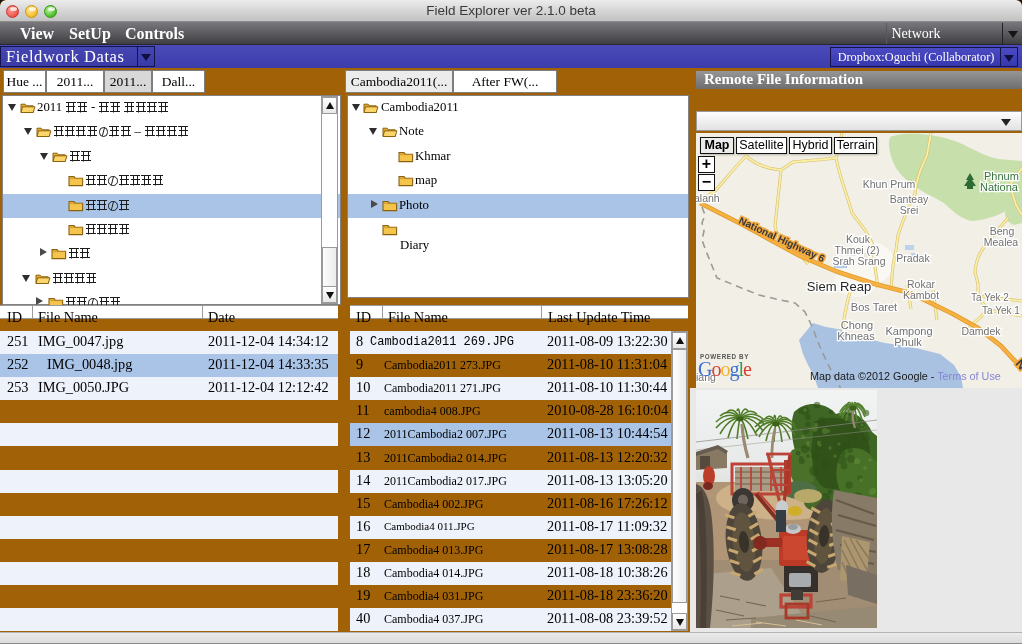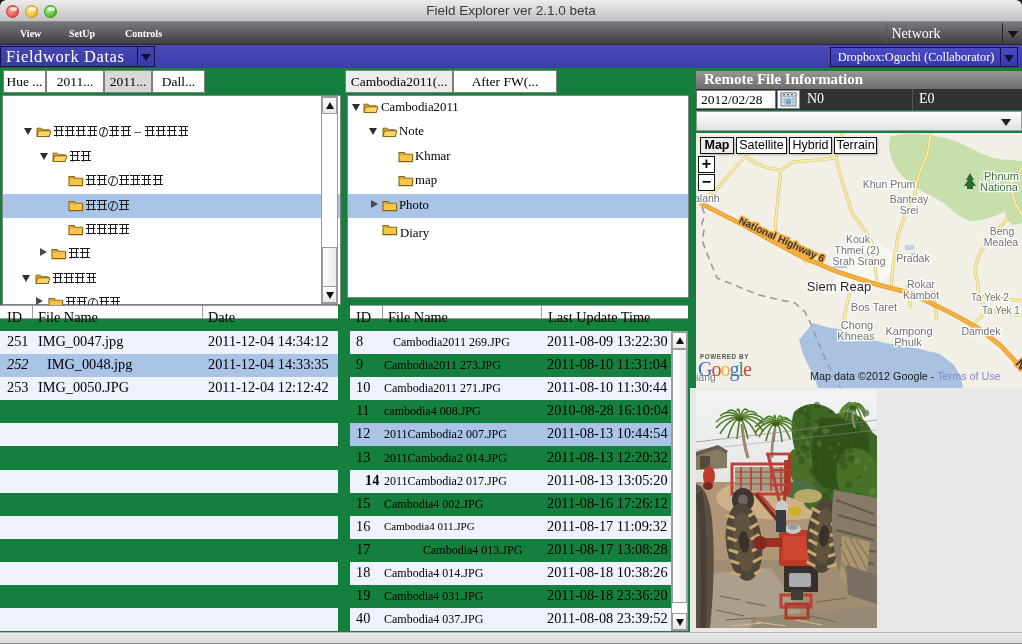--- a/index.html
+++ b/index.html
@@ -1,23 +1,23 @@
 <!DOCTYPE html>
 <html><head><meta charset="utf-8"><style>
 *{margin:0;padding:0;box-sizing:border-box}
 body{width:1022px;height:644px;background:#1a1410;overflow:hidden;font-family:"Liberation Serif",serif}
-#app{position:absolute;left:0;top:0;width:1022px;height:644px;background:#15803d;border-radius:6px 6px 0 0;overflow:hidden}
+#app{position:absolute;left:0;top:0;width:1022px;height:644px;background:#a16207;border-radius:6px 6px 0 0;overflow:hidden}
 .abs{position:absolute}
 
 #title{left:0;top:0;width:1022px;height:22px;background:linear-gradient(#ececec,#d8d8d8 45%,#c2c2c2);border-bottom:1px solid #8c8c8c;border-radius:6px 6px 0 0}
 #title .t{width:100%;text-align:center;font-family:"Liberation Sans",sans-serif;font-size:13.5px;font-weight:normal;color:#3a3a3a;line-height:21px}
 .tl{position:absolute;top:5px;width:13px;height:13px;border-radius:50%}.tl:after{content:"";position:absolute;left:2.5px;top:1px;width:7px;height:4px;border-radius:50%;background:rgba(255,255,255,.75)}
 
 #menu{left:0;top:22px;width:1022px;height:23px;background:linear-gradient(#78787d,#48484c 85%,#3f3f43);border-bottom:1px solid #2a2a2e}
-.mi{position:absolute;top:0;color:#fff;font-size:10px;font-weight:bold;line-height:23px}
+.mi{position:absolute;top:0;color:#fff;font-size:16px;font-weight:bold;line-height:23px}
 
 #blue{left:0;top:45px;width:1022px;height:23px;background:linear-gradient(#4a4ab8,#3c3cac)}
 .dd{position:absolute;border:1px solid #14144a;color:#fff;font-size:15px}
 .ddarrow{position:absolute;right:0;top:0;height:100%;border-left:1px solid #14144a}
 .tri{position:absolute;width:0;height:0;border-left:5px solid transparent;border-right:5px solid transparent}
 
 .tab{position:absolute;top:70px;height:23px;border:1px solid #7e7e7e;background:#fff;font-size:13.5px;text-align:center;line-height:21px;color:#000;white-space:nowrap;overflow:hidden}
 
 .tree{position:absolute;background:#fff;border:1px solid #828282}
 .trow{position:absolute;left:0;width:100%;height:24px}
@@ -88,20 +88,28 @@
   </div>
 
   <div class="tab" style="left:3px;width:43px">Hue ...</div>
   <div class="tab" style="left:46px;width:58px">2011...</div>
   <div class="tab" style="left:104px;width:48px;background:#d8d8d8">2011...</div>
   <div class="tab" style="left:152px;width:53px">Dall...</div>
 
   <div class="tab" style="left:345px;width:108px;background:#ececec">Cambodia2011(...</div>
   <div class="tab" style="left:453px;width:104px">After FW(...</div>
   <div id="ltree" class="tree" style="left:2px;top:95px;width:339px;height:210px">
+      <div class="trow" style="top:0px">
+        <div class="tw twd" style="left:5px;top:8px"></div>
+        <svg class="fold" style="left:17px;top:5px" viewBox="0 0 16 13">
+          <path d="M1 3.2 L1 11.5 L13.2 11.5 L13.2 4.8 L6.4 4.8 L5.2 3.2 Z" fill="#e8ac28" stroke="#8a6210" stroke-width="1"></path>
+          <path d="M2.6 5.8 L14.9 5.8 L13.2 11.5 L1 11.5 Z" fill="#fbd46a" stroke="#8a6210" stroke-width="1"></path>
+        </svg>
+        <span class="tlabel" style="left:34px;top:4px">2011 <span class="k"></span><span class="k"></span> - <span class="k"></span><span class="k"></span> <span class="k"></span><span class="k"></span><span class="k"></span><span class="k"></span></span>
+      </div>
       <div class="trow" style="top:24px">
         <div class="tw twd" style="left:21px;top:8px"></div>
         <svg class="fold" style="left:33px;top:5px" viewBox="0 0 16 13">
           <path d="M1 3.2 L1 11.5 L13.2 11.5 L13.2 4.8 L6.4 4.8 L5.2 3.2 Z" fill="#e8ac28" stroke="#8a6210" stroke-width="1"></path>
           <path d="M2.6 5.8 L14.9 5.8 L13.2 11.5 L1 11.5 Z" fill="#fbd46a" stroke="#8a6210" stroke-width="1"></path>
         </svg>
         <span class="tlabel" style="left:50px;top:4px"><span class="k"></span><span class="k"></span><span class="k"></span><span class="k"></span><span class="kn"></span><span class="k"></span><span class="k"></span> – <span class="k"></span><span class="k"></span><span class="k"></span><span class="k"></span></span>
       </div>
       <div class="trow" style="top:49px">
         <div class="tw twd" style="left:37px;top:8px"></div>
@@ -194,38 +202,38 @@
           <path d="M1 2.6 L6 2.6 L7.4 4.4 L14.6 4.4 L14.6 11.6 L1 11.6 Z" fill="#f4c44c" stroke="#8a6210" stroke-width="1.1"></path>
           <path d="M1 4.6 L14.6 4.6" stroke="#c89428" stroke-width="0.8"></path>
         </svg>
         <span class="tlabel" style="left:51px;top:4px">Photo</span>
       </div>
       <div class="trow" style="top:122px">
         <svg class="fold" style="left:34px;top:5px" viewBox="0 0 16 13">
           <path d="M1 2.6 L6 2.6 L7.4 4.4 L14.6 4.4 L14.6 11.6 L1 11.6 Z" fill="#f4c44c" stroke="#8a6210" stroke-width="1.1"></path>
           <path d="M1 4.6 L14.6 4.6" stroke="#c89428" stroke-width="0.8"></path>
         </svg>
-        <span class="tlabel" style="left:52px;top:8px">Diary</span>
+        <span class="tlabel" style="left:52px;top:20px">Diary</span>
       </div>
     </div>
   <div id="ltbl" class="tbl" style="left:0;top:305px;width:338px;height:327px;overflow:hidden">
       <div class="thead">
         <span style="left:7px">ID</span>
         <span style="left:38px">File Name</span>
         <span style="left:208px">Date</span>
         <div class="vline" style="left:32px"></div>
         <div class="vline" style="left:202px"></div>
       </div>
       <div class="row stripe" style="top:26.0px">
         <span style="left:7px;">251</span>
         <span style="left:38px;">IMG_0047.jpg</span>
         <span style="left:208px;">2011-12-04 14:34:12</span>
       </div>
       <div class="row rowsel" style="top:49.1px">
-        <span style="left:7px;font-style:italic;">252</span>
+        <span style="left:7px;">252</span>
         <span style="left:47px;">IMG_0048.jpg</span>
         <span style="left:208px;">2011-12-04 14:33:35</span>
       </div>
       <div class="row stripe" style="top:72.2px">
         <span style="left:7px;">253</span>
         <span style="left:38px;">IMG_0050.JPG</span>
         <span style="left:208px;">2011-12-04 12:12:42</span>
       </div>
       <div class="row " style="top:95.3px"></div>
       <div class="row stripe" style="top:118.4px"></div>
@@ -241,21 +249,21 @@
   <div id="mtbl" class="tbl" style="left:350px;top:305px;width:338px;height:326px;overflow:hidden">
       <div class="thead">
         <span style="left:6px">ID</span>
         <span style="left:38px">File Name</span>
         <span style="left:198px">Last Update Time</span>
         <div class="vline" style="left:32px"></div>
         <div class="vline" style="left:191px"></div>
       </div>
       <div class="row stripe" style="top:26.0px">
         <span style="left:6px;">8</span>
-        <span style="left:43px;font-size:12px;top:4px;">Cambodia2011 269.JPG</span>
+        <span style="left:20px;font-size:12px;top:4px;font-family:Liberation Mono, monospace;">Cambodia2011 269.JPG</span>
         <span style="left:197px;">2011-08-09 13:22:30</span>
       </div>
       <div class="row " style="top:49.1px">
         <span style="left:6px;">9</span>
         <span style="left:34px;font-size:12px;top:4px;">Cambodia2011 273.JPG</span>
         <span style="left:197px;">2011-08-10 11:31:04</span>
       </div>
       <div class="row stripe" style="top:72.2px">
         <span style="left:6px;">10</span>
         <span style="left:34px;font-size:12px;top:4px;">Cambodia2011 271.JPG</span>
@@ -270,71 +278,57 @@
         <span style="left:6px;">12</span>
         <span style="left:34px;font-size:12px;top:4px;">2011Cambodia2 007.JPG</span>
         <span style="left:197px;">2011-08-13 10:44:54</span>
       </div>
       <div class="row " style="top:141.5px">
         <span style="left:6px;">13</span>
         <span style="left:34px;font-size:12px;top:4px;">2011Cambodia2 014.JPG</span>
         <span style="left:197px;">2011-08-13 12:20:32</span>
       </div>
       <div class="row stripe" style="top:164.6px">
-        <span style="left:15px;font-weight:bold;">14</span>
+        <span style="left:6px;">14</span>
         <span style="left:34px;font-size:12px;top:4px;">2011Cambodia2 017.JPG</span>
         <span style="left:197px;">2011-08-13 13:05:20</span>
       </div>
       <div class="row " style="top:187.7px">
         <span style="left:6px;">15</span>
         <span style="left:34px;font-size:12px;top:4px;">Cambodia4 002.JPG</span>
         <span style="left:197px;">2011-08-16 17:26:12</span>
       </div>
       <div class="row stripe" style="top:210.8px">
         <span style="left:6px;">16</span>
         <span style="left:34px;font-size:11px;top:4px;">Cambodia4 011.JPG</span>
         <span style="left:197px;">2011-08-17 11:09:32</span>
       </div>
       <div class="row " style="top:233.9px">
         <span style="left:6px;">17</span>
-        <span style="left:34px;font-size:12px;top:4px;margin-left:39px;">Cambodia4 013.JPG</span>
+        <span style="left:34px;font-size:12px;top:4px;">Cambodia4 013.JPG</span>
         <span style="left:197px;">2011-08-17 13:08:28</span>
       </div>
       <div class="row stripe" style="top:257.0px">
         <span style="left:6px;">18</span>
         <span style="left:34px;font-size:12px;top:4px;">Cambodia4 014.JPG</span>
         <span style="left:197px;">2011-08-18 10:38:26</span>
       </div>
       <div class="row " style="top:280.1px">
         <span style="left:6px;">19</span>
         <span style="left:34px;font-size:12px;top:4px;">Cambodia4 031.JPG</span>
         <span style="left:197px;">2011-08-18 23:36:20</span>
       </div>
       <div class="row stripe" style="top:303.2px">
         <span style="left:6px;">40</span>
         <span style="left:34px;font-size:12px;top:4px;">Cambodia4 037.JPG</span>
         <span style="left:197px;">2011-08-08 23:39:52</span>
       </div>
     </div>
   <div id="rbot" class="abs"></div>
   <div id="rhead" class="abs">Remote File Information</div>
-  <div id="rrow2" class="abs">
-    <div id="dateinp">2012/02/28</div>
-    <div id="calbtn">
-        <svg width="21" height="17" viewBox="0 0 21 17" style="position:absolute;left:0;top:0">
-          <rect x="3" y="2" width="15" height="13" fill="#dce6f2" stroke="#6a7a94" stroke-width="1"></rect>
-          <rect x="3" y="2" width="15" height="3" fill="#f4f8fc" stroke="#6a7a94" stroke-width="0.8"></rect>
-          <path d="M5 3.5 h2 M9 3.5 h2 M13 3.5 h2" stroke="#44506a" stroke-width="1"></path>
-          <path d="M4 8 h13 M4 11 h13 M7 5.5 v9 M11 5.5 v9 M15 5.5 v9" stroke="#8aa" stroke-width="0.7"></path>
-          <rect x="8" y="8.5" width="5" height="5" fill="#7e9cc8"></rect>
-        </svg>
-      </div>
-    <div class="dfield" style="left:105px;width:110px">N0</div>
-    <div class="dfield" style="left:216px;width:110px;border-left:1px solid #555">E0</div>
-  </div>
   <div id="rrow3" class="abs">
       <div class="tri" style="right:10px;top:7px;border-left:5px solid transparent;border-right:5px solid transparent;border-top:7px solid #222"></div>
     </div>
   <div id="mapwrap" class="abs" style="left:696px;top:133px;width:326px;height:255px;overflow:hidden"><svg width="326" height="255" viewBox="0 0 326 255">
         <rect width="326" height="255" fill="#f2efe6"></rect>
         <path d="M194,4 C200,1 214,0 224,1 C238,2 252,5 264,10 C278,17 292,24 302,26 L326,28 L326,86 L310,78 C302,82 294,86 276,88 C264,86 256,77 248,70 C236,63 224,58 217,52 C206,44 199,36 196,26 C193,17 192,10 194,4 Z" fill="#c7dfaa"></path>
         <path d="M326,64 L312,72 C306,80 310,90 318,92 L326,90 Z" fill="#c7dfaa"></path>
         <ellipse cx="172" cy="130" rx="26" ry="22" fill="#faf9f3" opacity="0.85"></ellipse>
         <ellipse cx="160" cy="148" rx="22" ry="16" fill="#f8f7f0" opacity="0.8"></ellipse>
         <rect x="150" y="116" width="10" height="7" fill="#e4e2d8"></rect>

